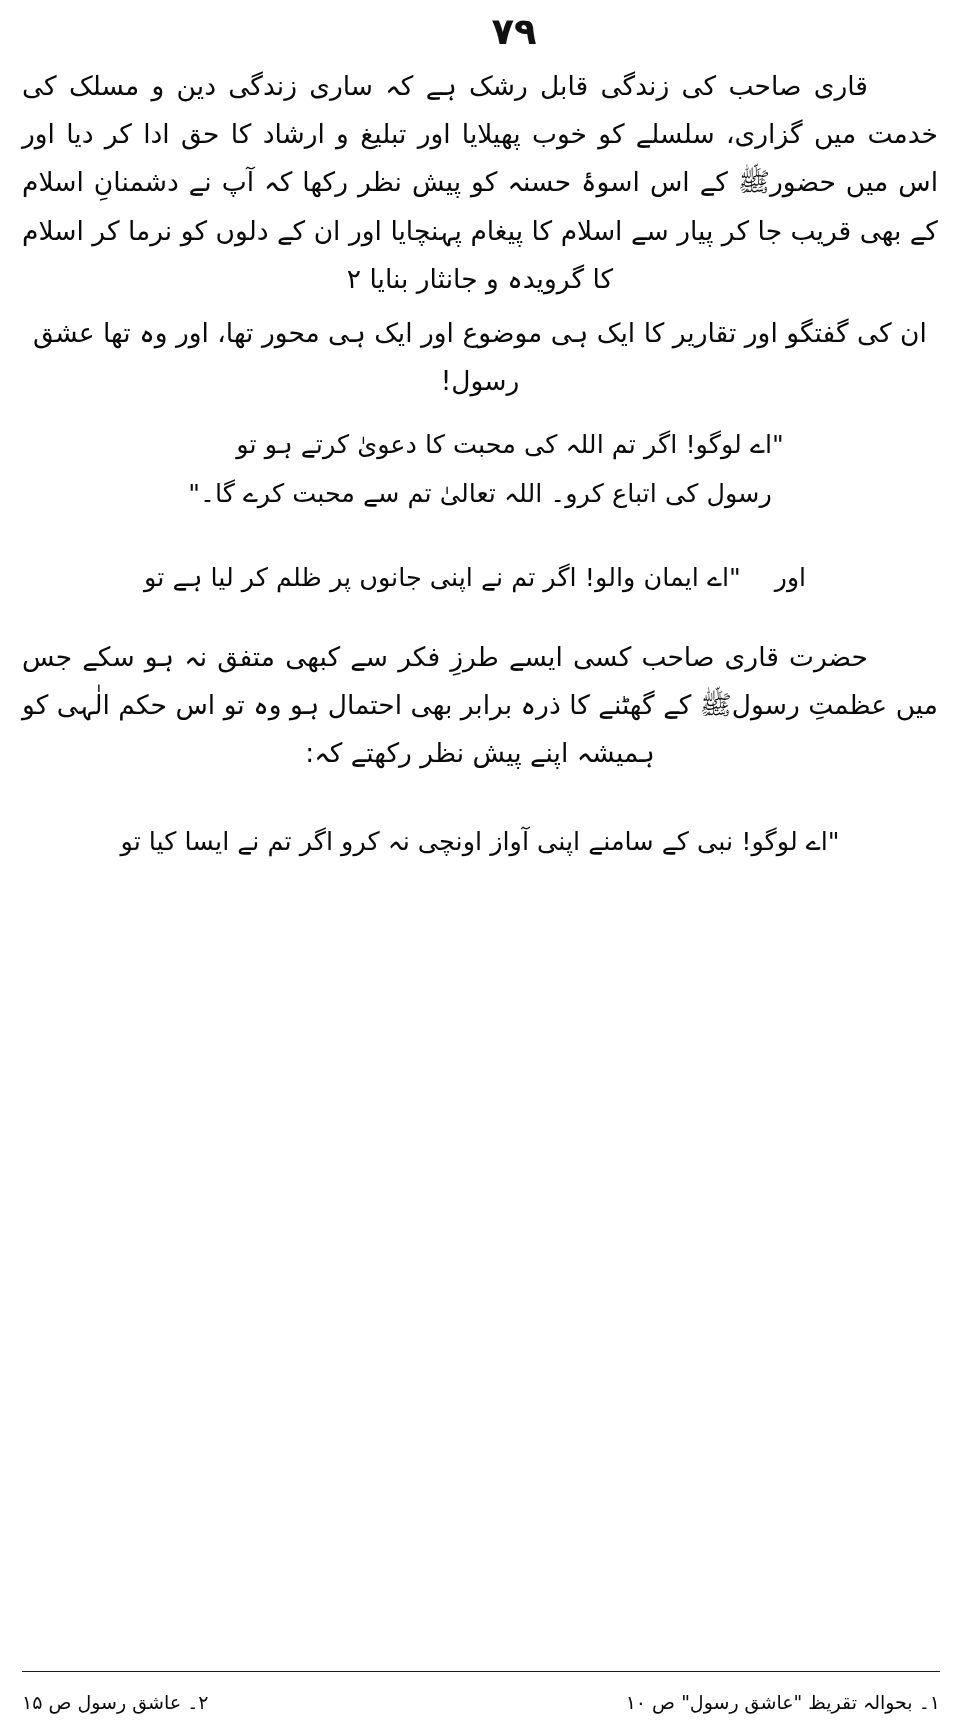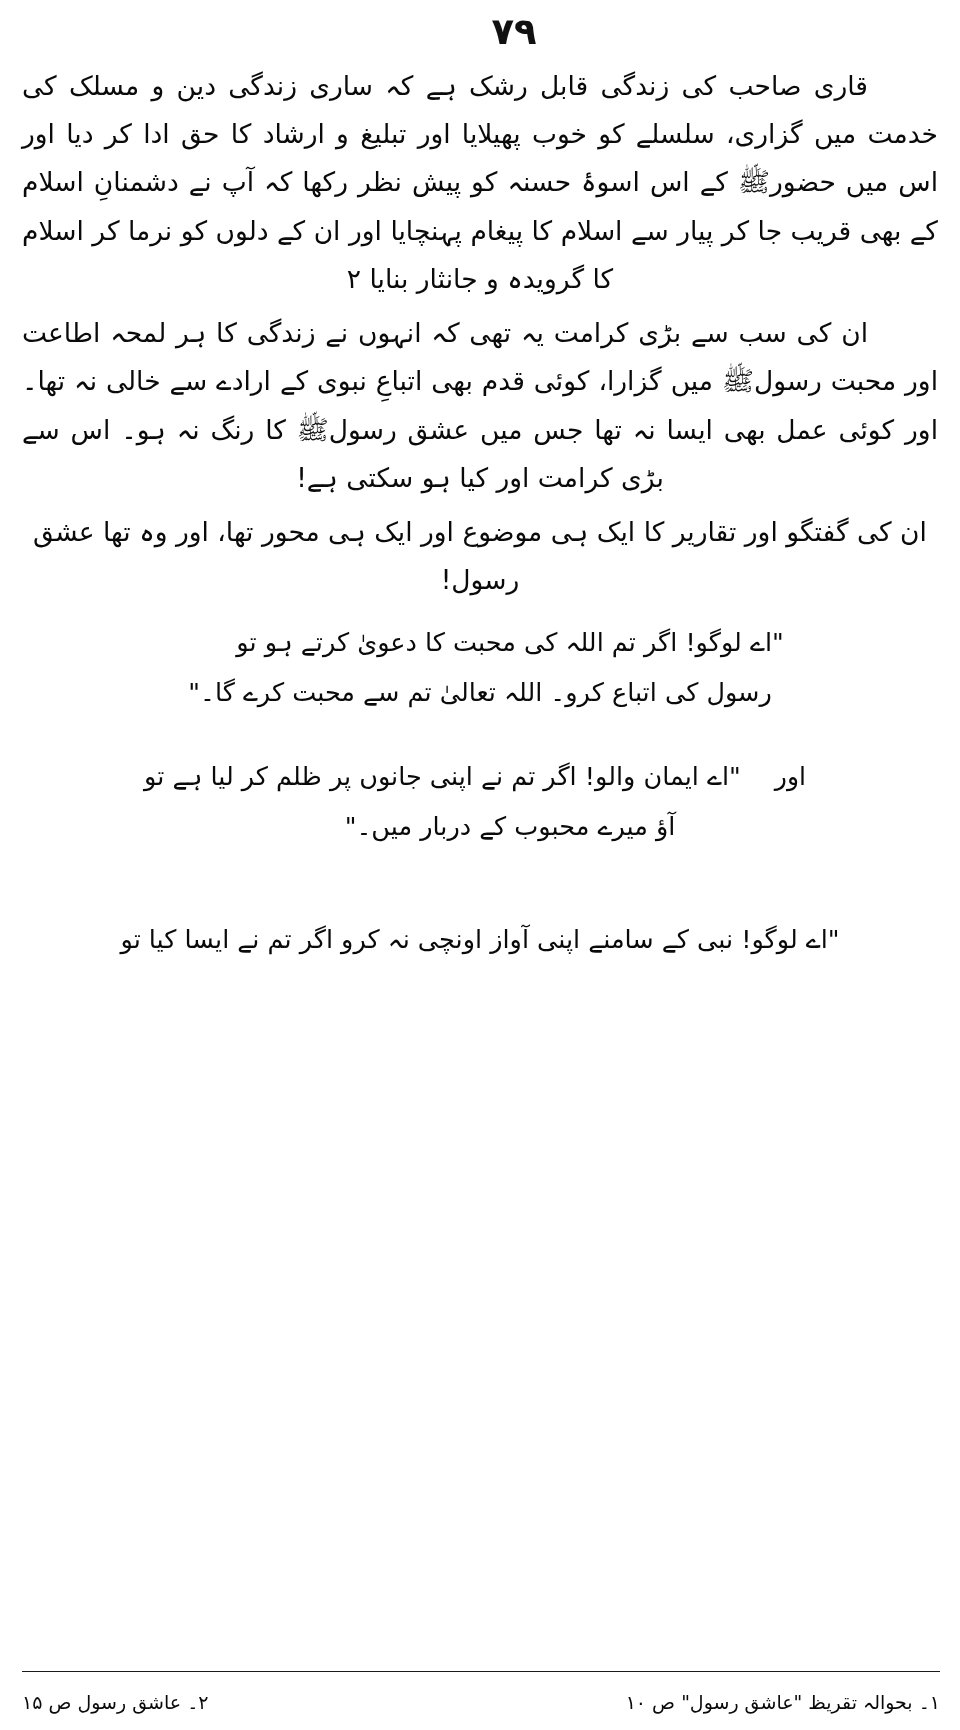--- a/index.html
+++ b/index.html
@@ -121,44 +121,43 @@
 
 <div class="page">
 
   <div class="page-number">۷۹</div>
 
   <div class="body-block">
 
 
     <p class="para indented">قاری صاحب کی زندگی قابل رشک ہے کہ ساری زندگی دین و مسلک کی خدمت میں گزاری، سلسلے کو خوب پھیلایا اور تبلیغ و ارشاد کا حق ادا کر دیا اور اس میں حضورﷺ کے اس اسوۂ حسنہ کو پیش نظر رکھا کہ آپ نے دشمنانِ اسلام کے بھی قریب جا کر پیار سے اسلام کا پیغام پہنچایا اور ان کے دلوں کو نرما کر اسلام کا گرویدہ و جانثار بنایا ۲</p>
 
-    <p class="para indented">ان کی سب سے بڑی کرامت یہ تھی کہ انہوں نے زندگی کا ہر لمحہ اطاعت اور محبت رسولﷺ میں گزارا، کوئی قدم بھی اتباعِ نبوی کے ارادے سے خالی نہ تھا۔ اور کوئی عمل بھی ایسا نہ تھا جس میں عشق رسولﷺ کا رنگ نہ ہو۔ اس سے بڑی کرامت اور کیا ہو سکتی ہے!</p>
 
     <p class="para center">ان کی گفتگو اور تقاریر کا ایک ہی موضوع اور ایک ہی محور تھا، اور وہ تھا عشق رسول!</p>
 
     <div class="quote">
       <span class="qline shift-left">"اے لوگو! اگر تم اللہ کی محبت کا دعویٰ کرتے ہو تو</span>
       <span class="qline">رسول کی اتباع کرو۔ اللہ تعالیٰ تم سے محبت کرے گا۔"</span>
     </div>
 
     <div class="spacer-sm"></div>
 
     <div class="quote quote-with-and">
       <span class="qline">
         <span class="and-word">اور</span>
         <span>"اے ایمان والو! اگر تم نے اپنی جانوں پر ظلم کر لیا ہے تو</span>
       </span>
-      <span class="qline shift-left">آؤ میرے محبوب کے دربار میں۔"</span>
     </div>
 
     <div class="spacer-sm"></div>
 
 
     <div class="spacer-sm"></div>
 
+    <p class="para indented">حضرت قاری صاحب کسی ایسے طرزِ فکر سے کبھی متفق نہ ہو سکے جس میں عظمتِ رسولﷺ کے گھٹنے کا ذرہ برابر بھی احتمال ہو وہ تو اس حکم الٰہی کو ہمیشہ اپنے پیش نظر رکھتے کہ:</p>
 
     <div class="spacer-md"></div>
 
     <div class="quote">
       <span class="qline">"اے لوگو! نبی کے سامنے اپنی آواز اونچی نہ کرو اگر تم نے ایسا کیا تو</span>
     </div>
 
   </div>
 
   <div class="footnote-rule"></div>

